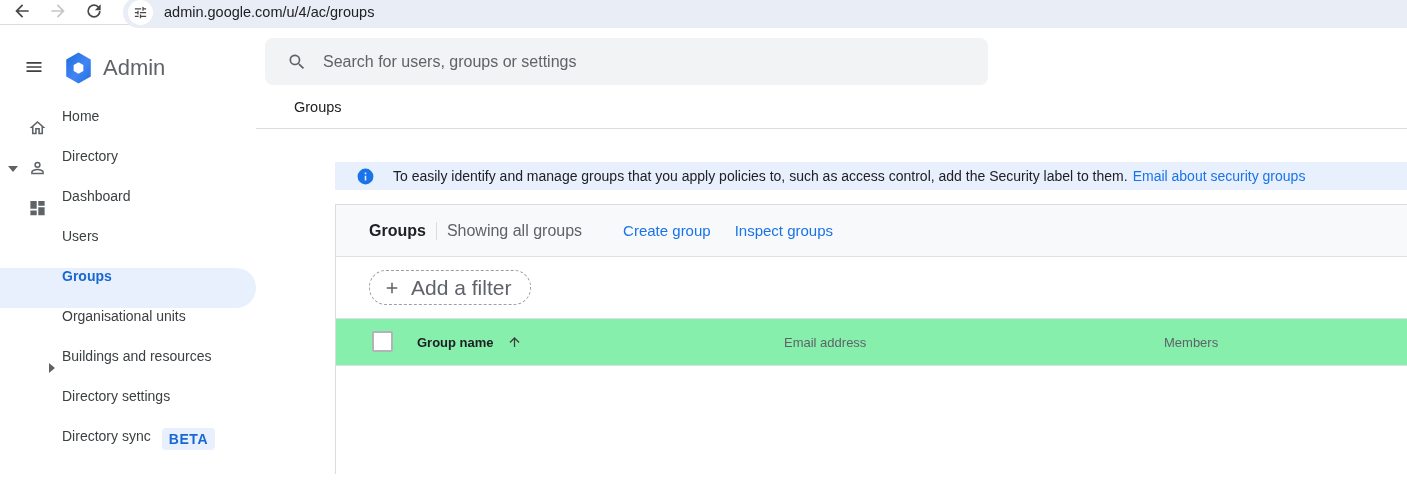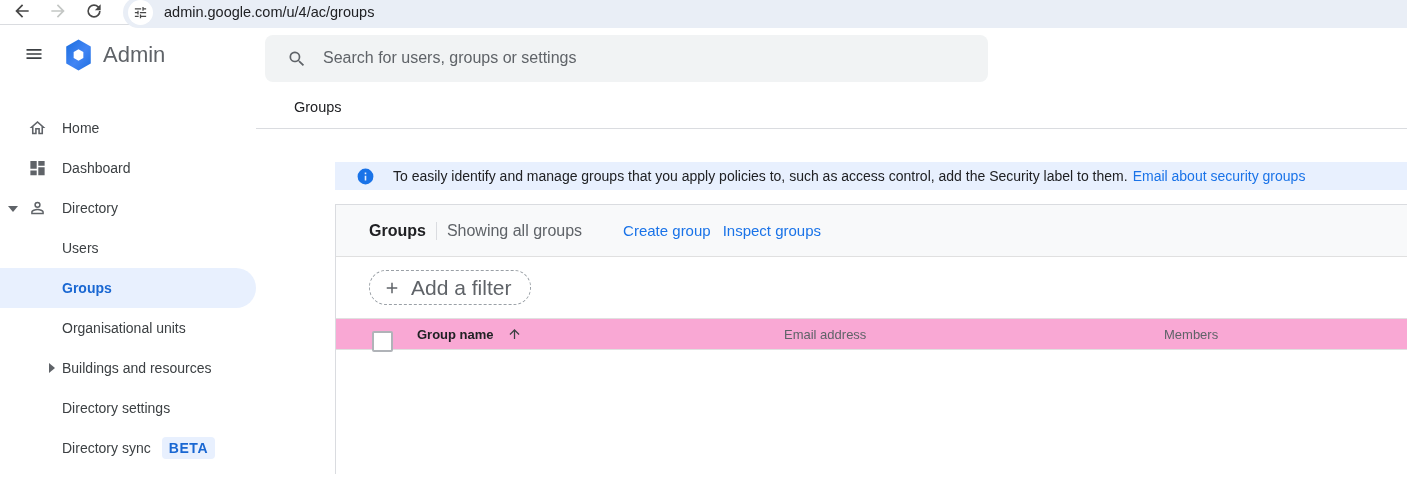--- a/index.html
+++ b/index.html
@@ -12,35 +12,35 @@
   .nav-btn{width:26px;height:26px;margin-right:10px;display:flex;align-items:center;justify-content:center;border:none;background:transparent;padding:0;cursor:pointer;}
   .nav-btn svg{width:20px;height:20px;}
   .nav-back{color:#474747;}
   .nav-fwd{color:#c4c7c5;}
   .nav-reload{color:#474747;}
   .omnibox{flex:1;height:31px;margin-left:6px;background:#e9eef6;border-radius:16px 0 0 16px;display:flex;align-items:center;padding-left:5px;}
   .site-chip{width:25px;height:25px;border-radius:50%;background:#fff;display:flex;align-items:center;justify-content:center;color:#474747;cursor:pointer;}
   .site-chip svg{width:15px;height:15px;}
   .url-text{margin-left:11px;font-size:14.5px;color:#202124;}
   
-  .app-header{height:60px;display:flex;align-items:center;background:#fff;}
+  .app-header{height:60px;display:flex;align-items:flex-end;background:#fff;}
   .brand-area{width:256px;flex:none;display:flex;align-items:center;}
   .hamburger{margin-left:24px;border:none;background:transparent;padding:0;cursor:pointer;color:#3c4043;display:flex;}
   .hamburger svg{width:20px;height:20px;}
   .brand-logo{margin-left:19px;display:flex;}
   .brand-name{margin-left:9px;font-size:22px;color:#5f6368;}
   .search-area{flex:1;position:relative;}
   .search-input{display:block;width:723px;height:47px;margin:6px 0 0 9px;background:#f1f3f4;border:none;border-radius:8px;box-sizing:border-box;padding:0 16px 0 58px;font-size:16px;color:#202124;font-family:"Liberation Sans", sans-serif;outline:none;}
   .search-input::placeholder{color:#5f6368;opacity:1;}
   .search-icon{position:absolute;left:31px;top:20px;color:#5f6368;pointer-events:none;}
   .search-icon svg{width:20px;height:20px;}
   
   .app-body{display:flex;height:389px;}
   .sidebar{width:256px;flex:none;padding-top:23px;box-sizing:border-box;}
-  .nav-item{position:relative;height:40px;display:flex;align-items:center;padding-left:62px;box-sizing:border-box;font-size:14px;color:#3c4043;cursor:pointer;}
+  .nav-item{position:relative;height:40px;display:flex;align-items:flex-start;padding-left:62px;box-sizing:border-box;font-size:14px;color:#3c4043;cursor:pointer;}
   .nav-item .item-icon{position:absolute;left:28px;top:50%;transform:translateY(-50%);color:#5f6368;display:flex;}
   .nav-item .item-icon svg{width:19px;height:19px;}
   .caret-down{position:absolute;left:8px;top:50%;margin-top:-2px;width:0;height:0;border-left:5px solid transparent;border-right:5px solid transparent;border-top:6px solid #5f6368;}
   .caret-right{position:absolute;left:49px;top:50%;margin-top:-5px;width:0;height:0;border-top:5px solid transparent;border-bottom:5px solid transparent;border-left:6px solid #5f6368;}
   .nav-item.selected{background:#e8f0fe;border-radius:0 20px 20px 0;color:#1967d2;font-weight:700;}
   .beta-badge{margin-left:11px;background:#e8f0fe;color:#1967d2;font-size:14px;font-weight:700;letter-spacing:0.6px;padding:3px 7px;border-radius:4px;}
   
   .main{flex:1;display:flex;flex-direction:column;min-width:0;}
   .breadcrumb-row{height:44px;flex:none;display:flex;align-items:center;padding-left:38px;border-bottom:1px solid #dadce0;box-sizing:border-box;font-size:14.5px;color:#202124;}
   .content{flex:1;padding:33px 0 0 79px;box-sizing:border-box;overflow:hidden;}
@@ -50,29 +50,29 @@
   .info-icon svg{width:19px;height:19px;}
   .banner-link{color:#1a73e8;margin-left:5px;text-decoration:none;cursor:pointer;white-space:nowrap;}
   
   .card{margin-top:14px;border:1px solid #dadce0;border-right:none;box-sizing:border-box;height:400px;background:#fff;display:flex;flex-direction:column;}
   .card-header{height:52px;flex:none;background:#f8f9fa;border-bottom:1px solid #e0e0e0;display:flex;align-items:center;padding-left:33px;box-sizing:border-box;}
   .card-title{font-size:16px;font-weight:700;color:#202124;}
   .v-sep{width:1px;height:18px;background:#dadce0;margin:0 10px;}
   .card-subtitle{font-size:16px;color:#5f6368;}
   .card-action{font-size:15px;color:#1a73e8;cursor:pointer;white-space:nowrap;}
   .action-create{margin-left:41px;}
-  .action-inspect{margin-left:12px;}
+  .action-inspect{margin-left:24px;}
   
   .filter-row{height:61px;flex:none;display:flex;align-items:center;padding-left:33px;box-sizing:border-box;}
   .filter-pill{height:33px;display:flex;align-items:center;border:1px dashed #9aa0a6;border-radius:17px;padding:0 19px 0 13px;cursor:pointer;background:#fff;}
   .plus-icon{display:flex;color:#5f6368;margin-right:10px;}
   .plus-icon svg{width:18px;height:18px;}
   .filter-label{font-size:21px;color:#5f6368;}
   
-  .table-header{height:32px;flex:none;position:relative;background:#f9a8d4;border-top:1px solid #e0e0e0;border-bottom:1px solid #e0e0e0;box-sizing:border-box;}
+  .table-header{height:48px;flex:none;position:relative;background:#86efac;border-top:1px solid #e0e0e0;border-bottom:1px solid #e0e0e0;box-sizing:border-box;}
   .hdr-checkbox{position:absolute;left:36px;top:12px;width:17px;height:17px;border:2px solid #b0b3b8;border-radius:2px;background:#fff;cursor:pointer;}
   .col-head{position:absolute;top:50%;transform:translateY(-50%);font-size:13px;color:#5f6368;white-space:nowrap;}
   .col-group{left:81px;color:#202124;font-weight:700;display:flex;align-items:center;cursor:pointer;}
   .sort-icon{display:flex;margin-left:13px;color:#3c4043;}
   .sort-icon svg{width:15px;height:15px;}
   .col-email{left:448px;}
   .col-members{left:828px;}
   .table-body{flex:1;background:#fff;}
 </style>
 </head>
@@ -143,35 +143,35 @@
     <nav class="sidebar">
       <div class="nav-item">
         <span class="item-icon">
           <svg viewBox="0 0 24 24" fill="currentColor">
               <path d="M12 5.69l5 4.5V18h-2v-6H9v6H7v-7.81l5-4.5M12 3L2 12h3v8h6v-6h2v6h6v-8h3L12 3z"></path>
             </svg>
         </span>
         <span>Home</span>
       </div>
       <div class="nav-item">
-        <span class="item-icon">
-          <svg viewBox="0 0 24 24" fill="currentColor">
-              <path d="M3 13h8V3H3v10zm0 8h8v-6H3v6zm10 0h8V11h-8v10zm0-18v6h8V3h-8z"></path>
-            </svg>
-        </span>
-        <span>Dashboard</span>
-      </div>
-      <div class="nav-item">
         <span class="caret-down"></span>
         <span class="item-icon">
           <svg viewBox="0 0 24 24" fill="currentColor">
               <path d="M12 5.9a2.1 2.1 0 1 1 0 4.2 2.1 2.1 0 0 1 0-4.2m0 9c2.97 0 6.1 1.46 6.1 2.1v1.1H5.9V17c0-.64 3.13-2.1 6.1-2.1M12 4a4 4 0 1 0 0 8 4 4 0 0 0 0-8zm0 9c-2.67 0-8 1.34-8 4v3h16v-3c0-2.66-5.33-4-8-4z"></path>
             </svg>
         </span>
         <span>Directory</span>
+      </div>
+      <div class="nav-item">
+        <span class="item-icon">
+          <svg viewBox="0 0 24 24" fill="currentColor">
+              <path d="M3 13h8V3H3v10zm0 8h8v-6H3v6zm10 0h8V11h-8v10zm0-18v6h8V3h-8z"></path>
+            </svg>
+        </span>
+        <span>Dashboard</span>
       </div>
       <div class="nav-item">
         <span>Users</span>
       </div>
       <div class="nav-item selected">
         <span>Groups</span>
       </div>
       <div class="nav-item">
         <span>Organisational units</span>
       </div>

